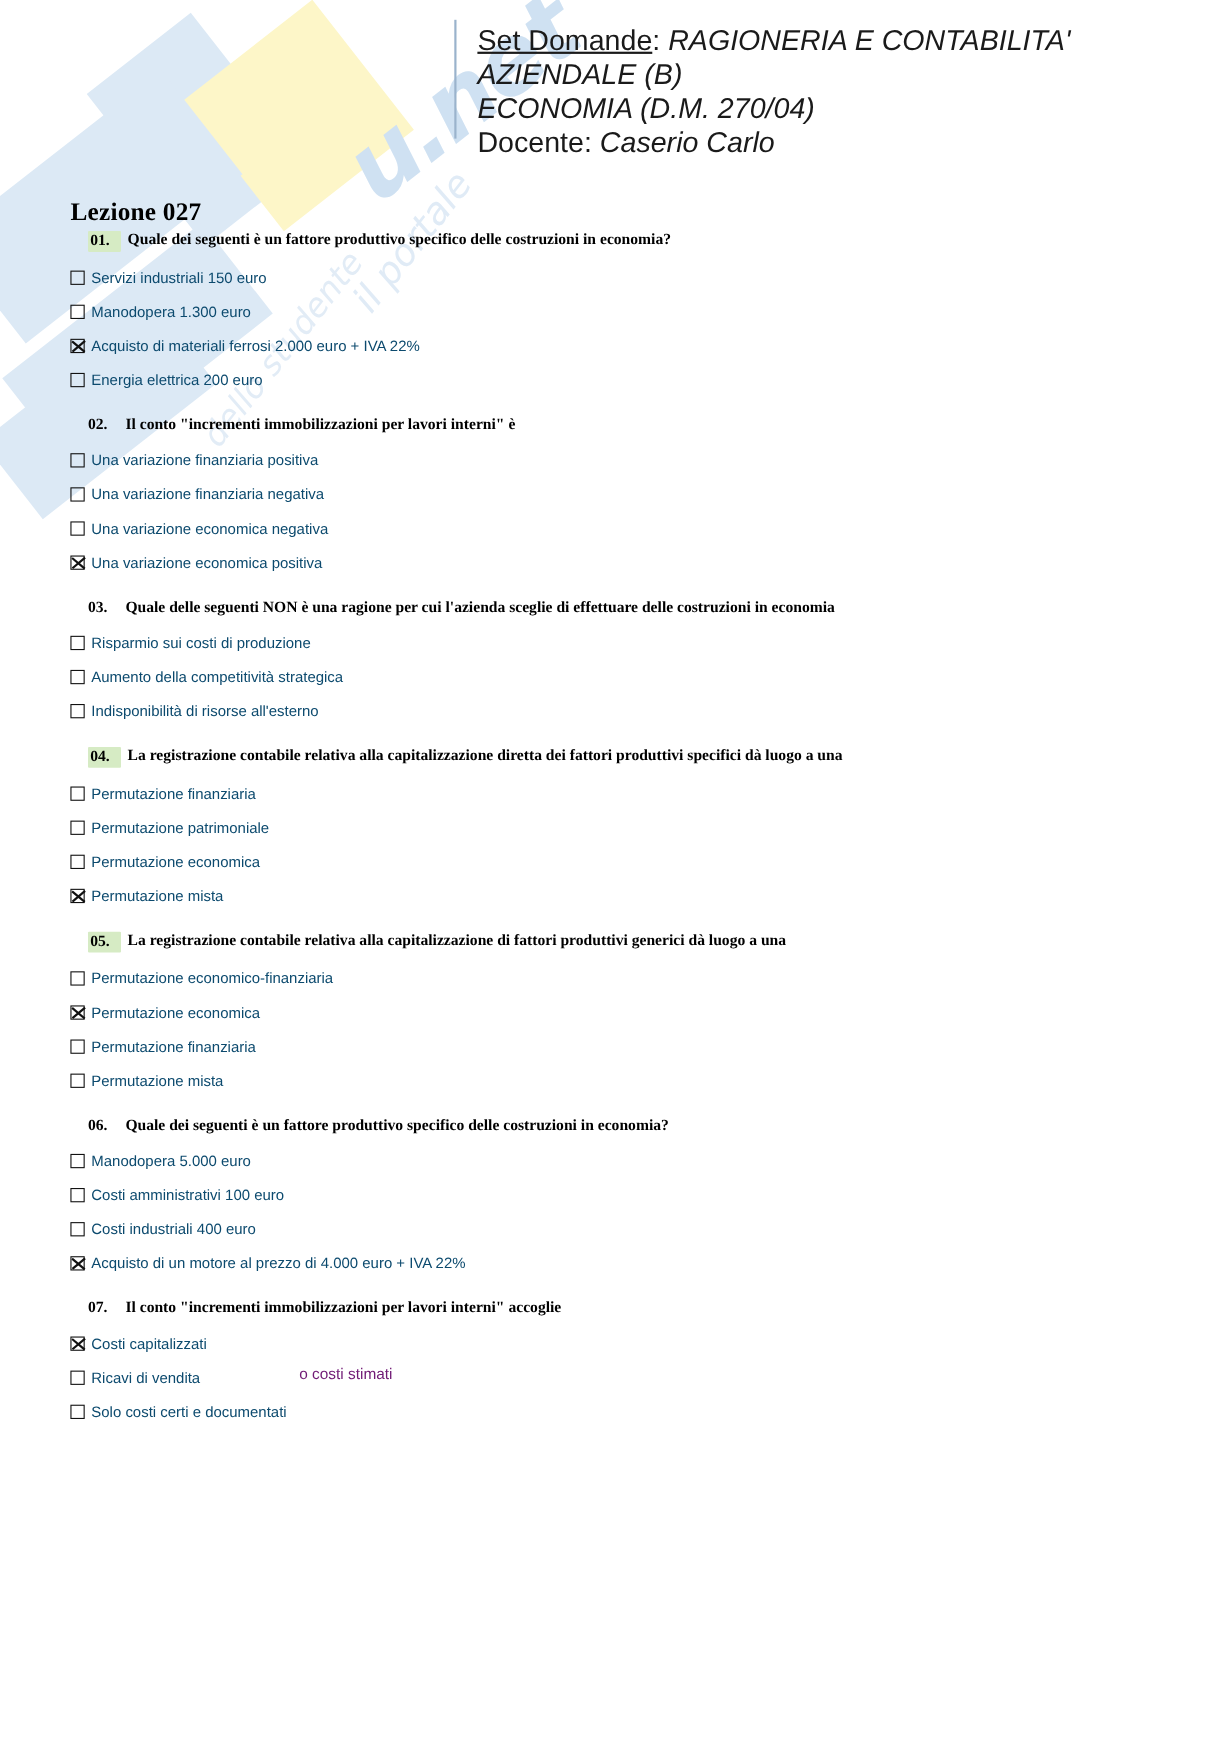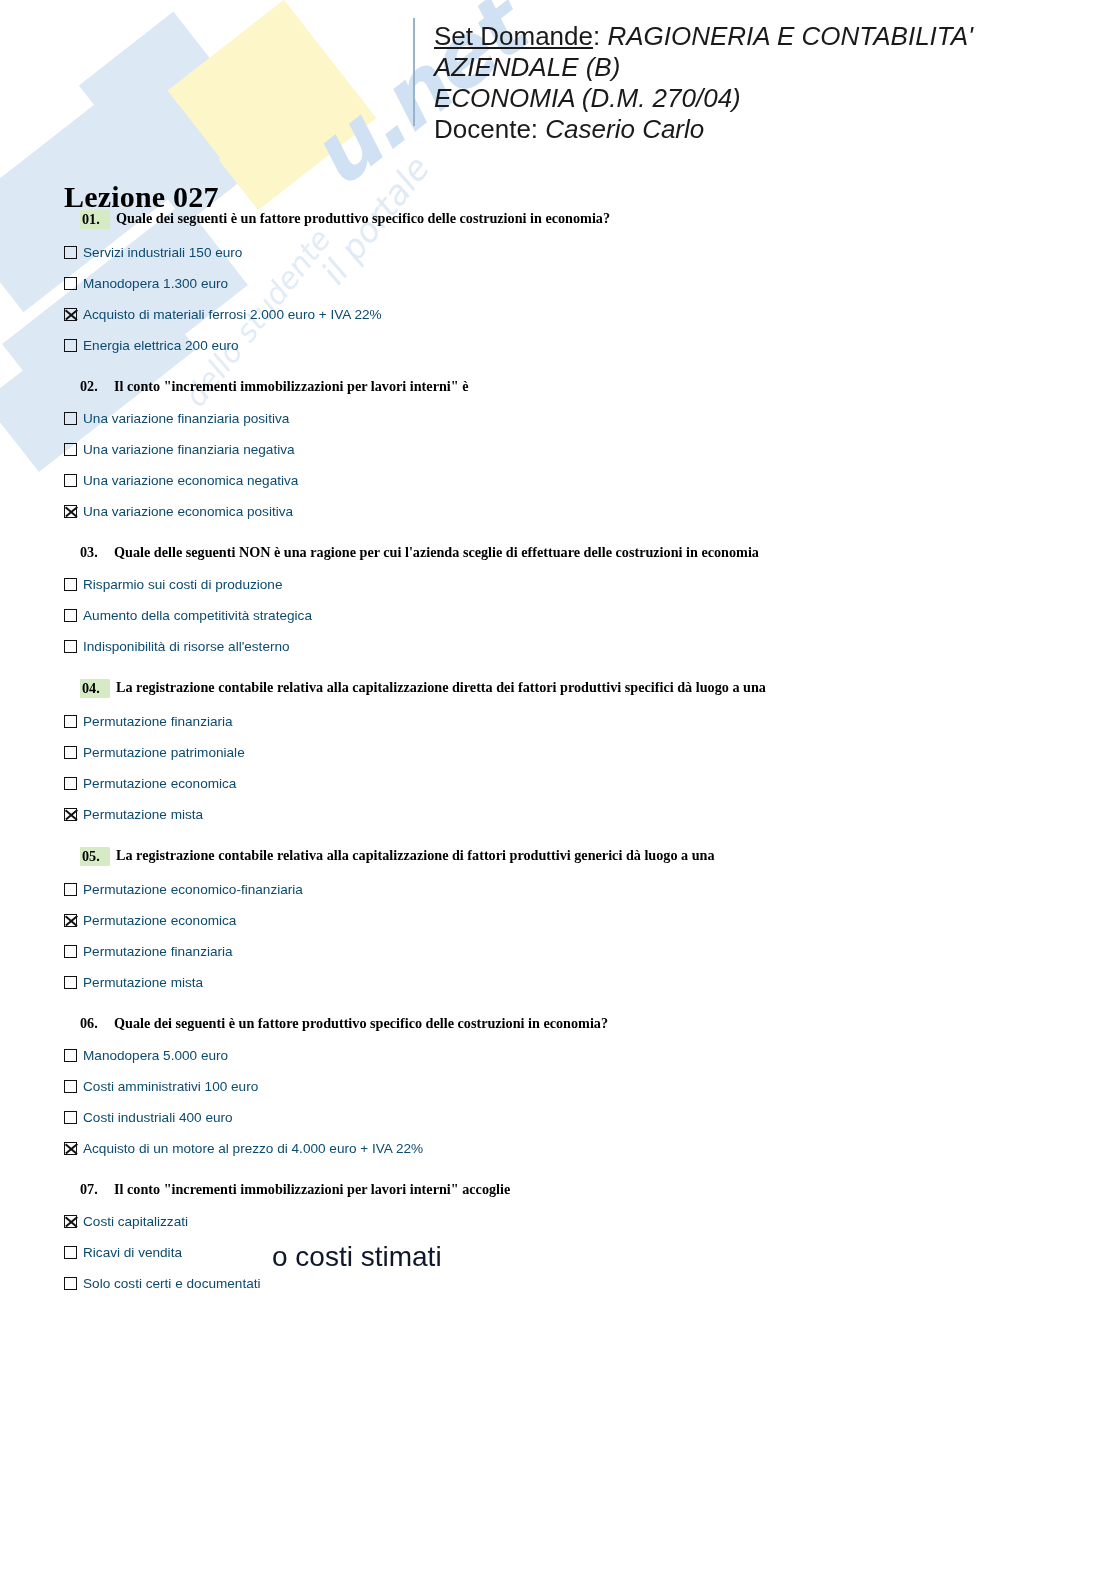--- a/index.html
+++ b/index.html
@@ -98,21 +98,21 @@
     position:absolute;
     left:0; top:0;
     width:1117px;
     z-index:2;
   }
   #lesson-title{
     position:absolute;
     left:64px; top:180px;
     font-family:"Liberation Serif", serif;
     font-weight:bold;
-    font-size:30px;
+    font-size:23px;
     color:#000;
     letter-spacing:0.2px;
   }
   #questions{
     position:absolute;
     left:64px; top:210px;
     width:1000px;
   }
   .question{
     margin-bottom:20px;
@@ -173,22 +173,22 @@
     font-size:13.6px;
     color:#0c4a6e;
     line-height:16px;
     white-space:nowrap;
   }
 
   
   .annotation{
     position:absolute;
     font-family:"Liberation Sans", sans-serif;
-    font-size:28px;
-    color:#0f172a;
+    font-size:14px;
+    color:#701a75;
     white-space:nowrap;
     z-index:3;
     text-align:center;
   }
   #annotation-1{left:272px; top:1241px;}
 </style>
 </head>
 <body>
 
 <div id="watermark">

